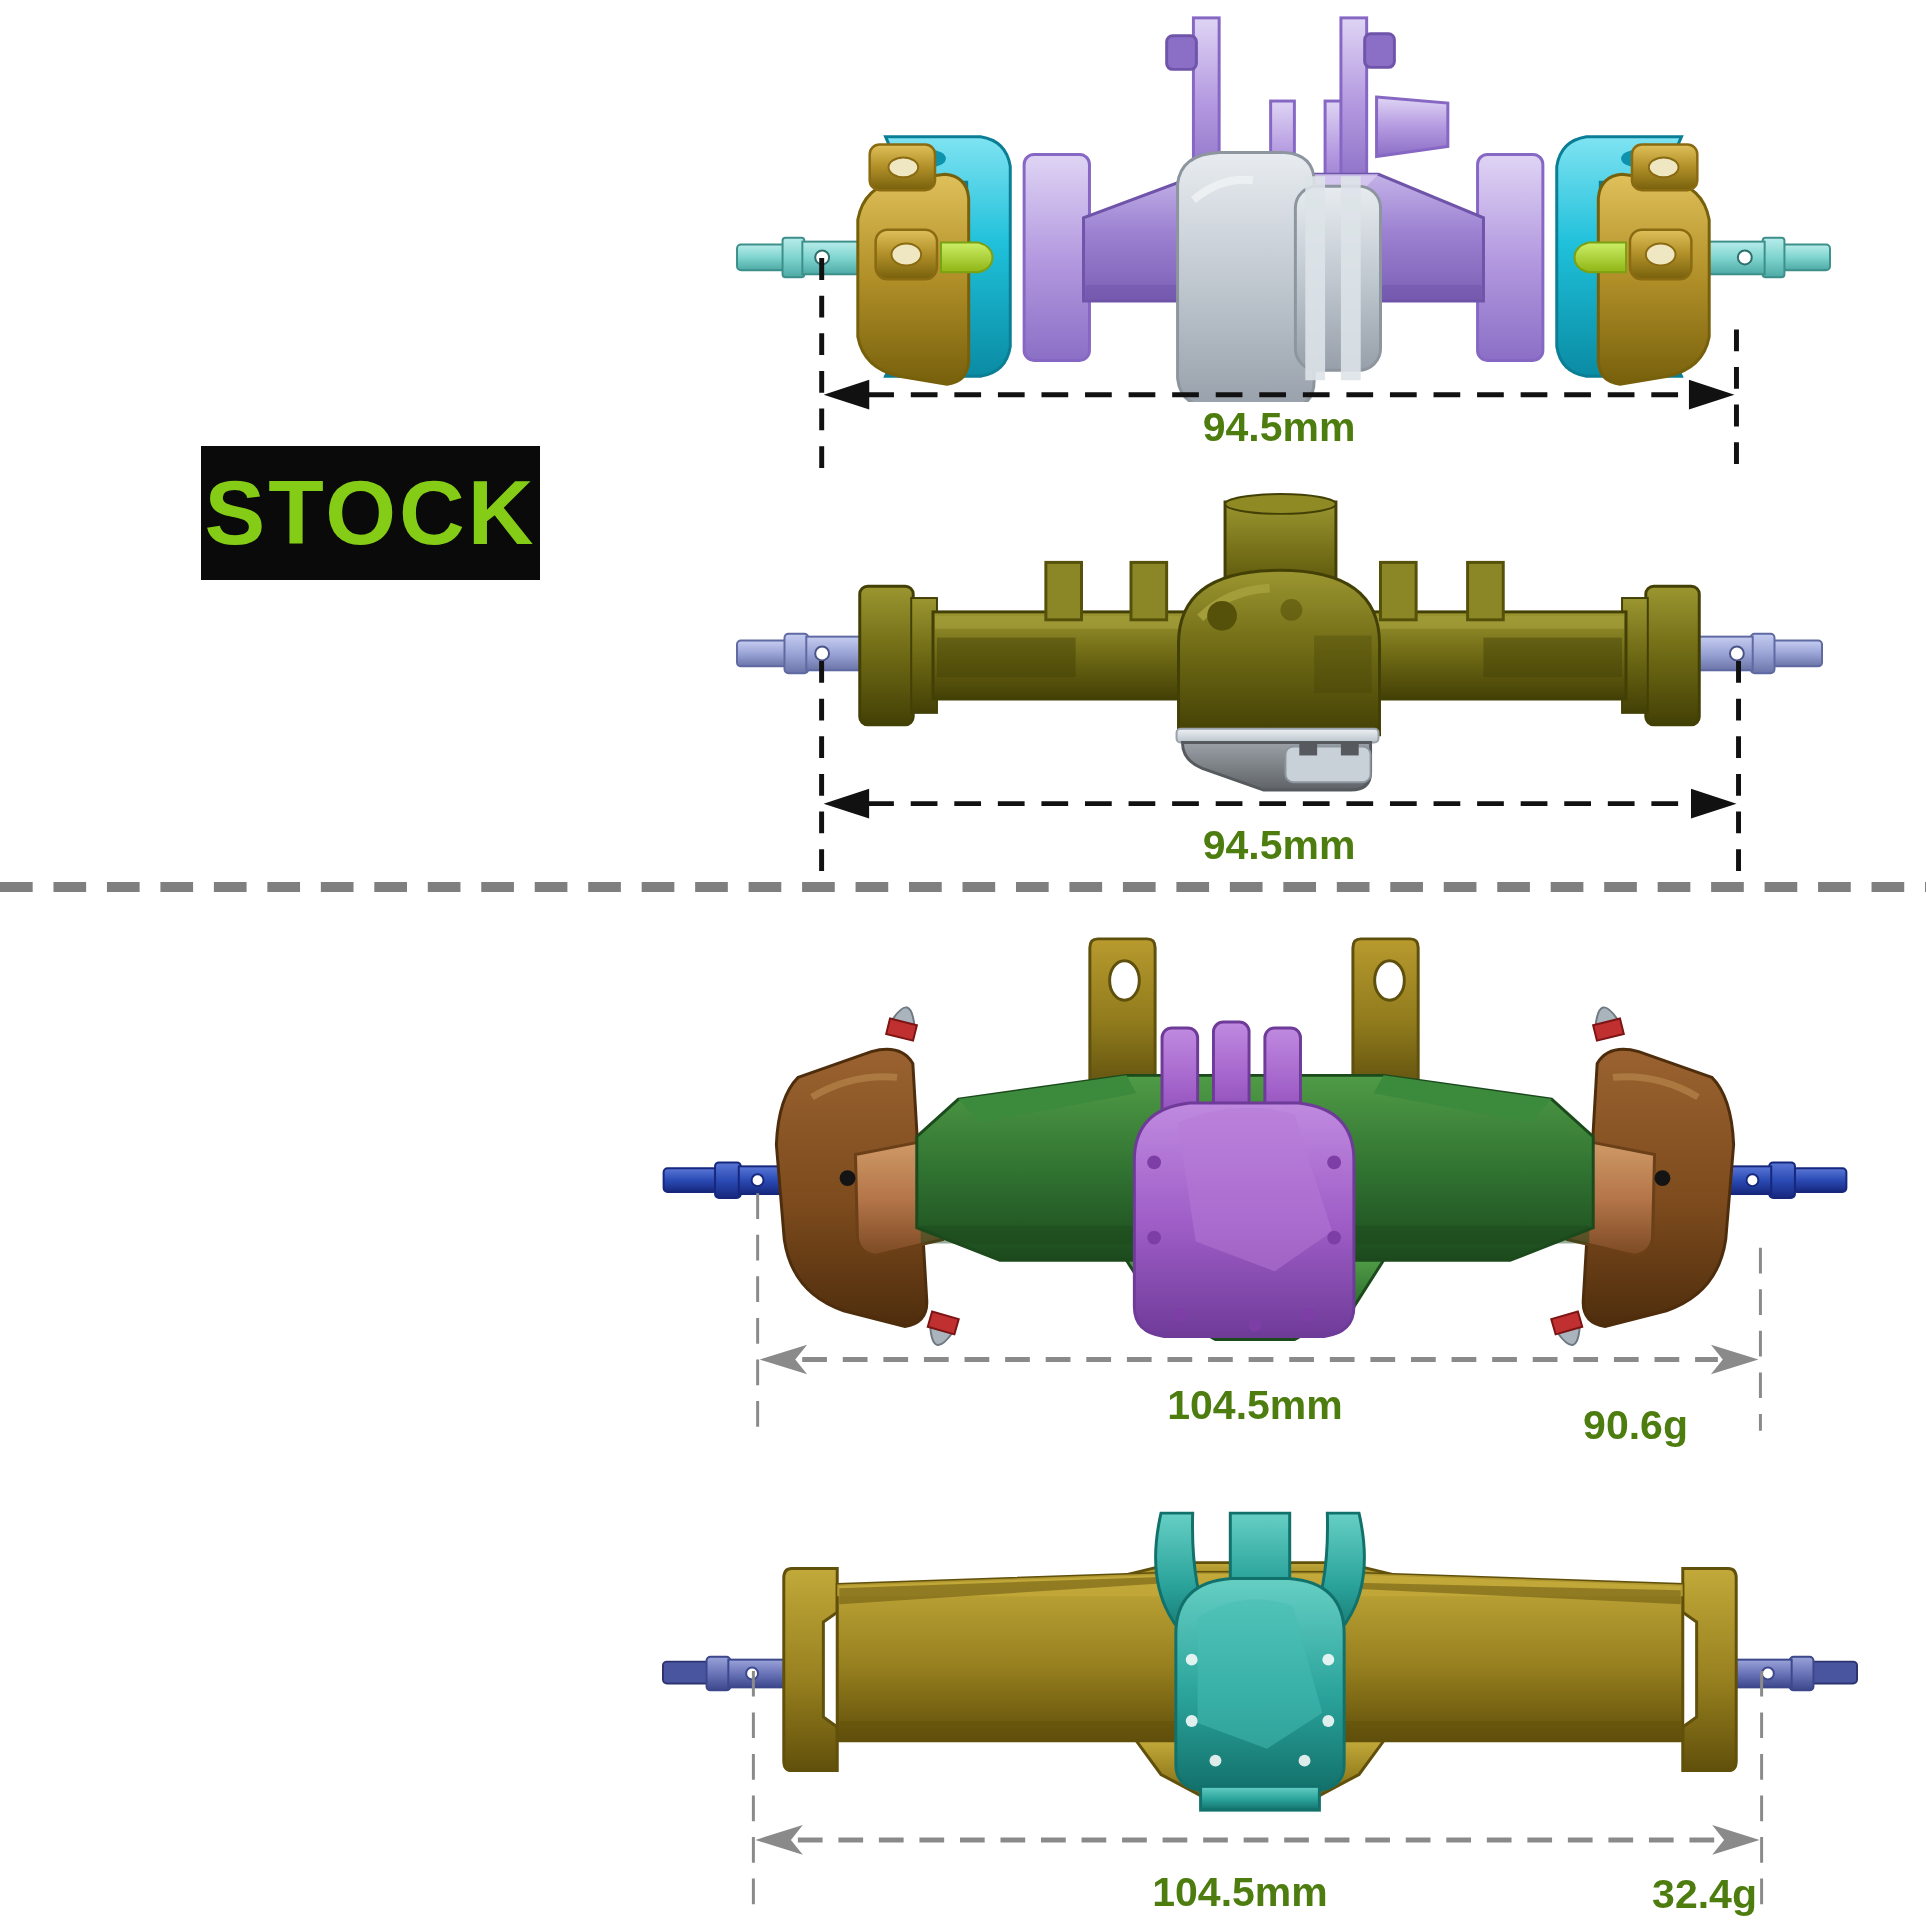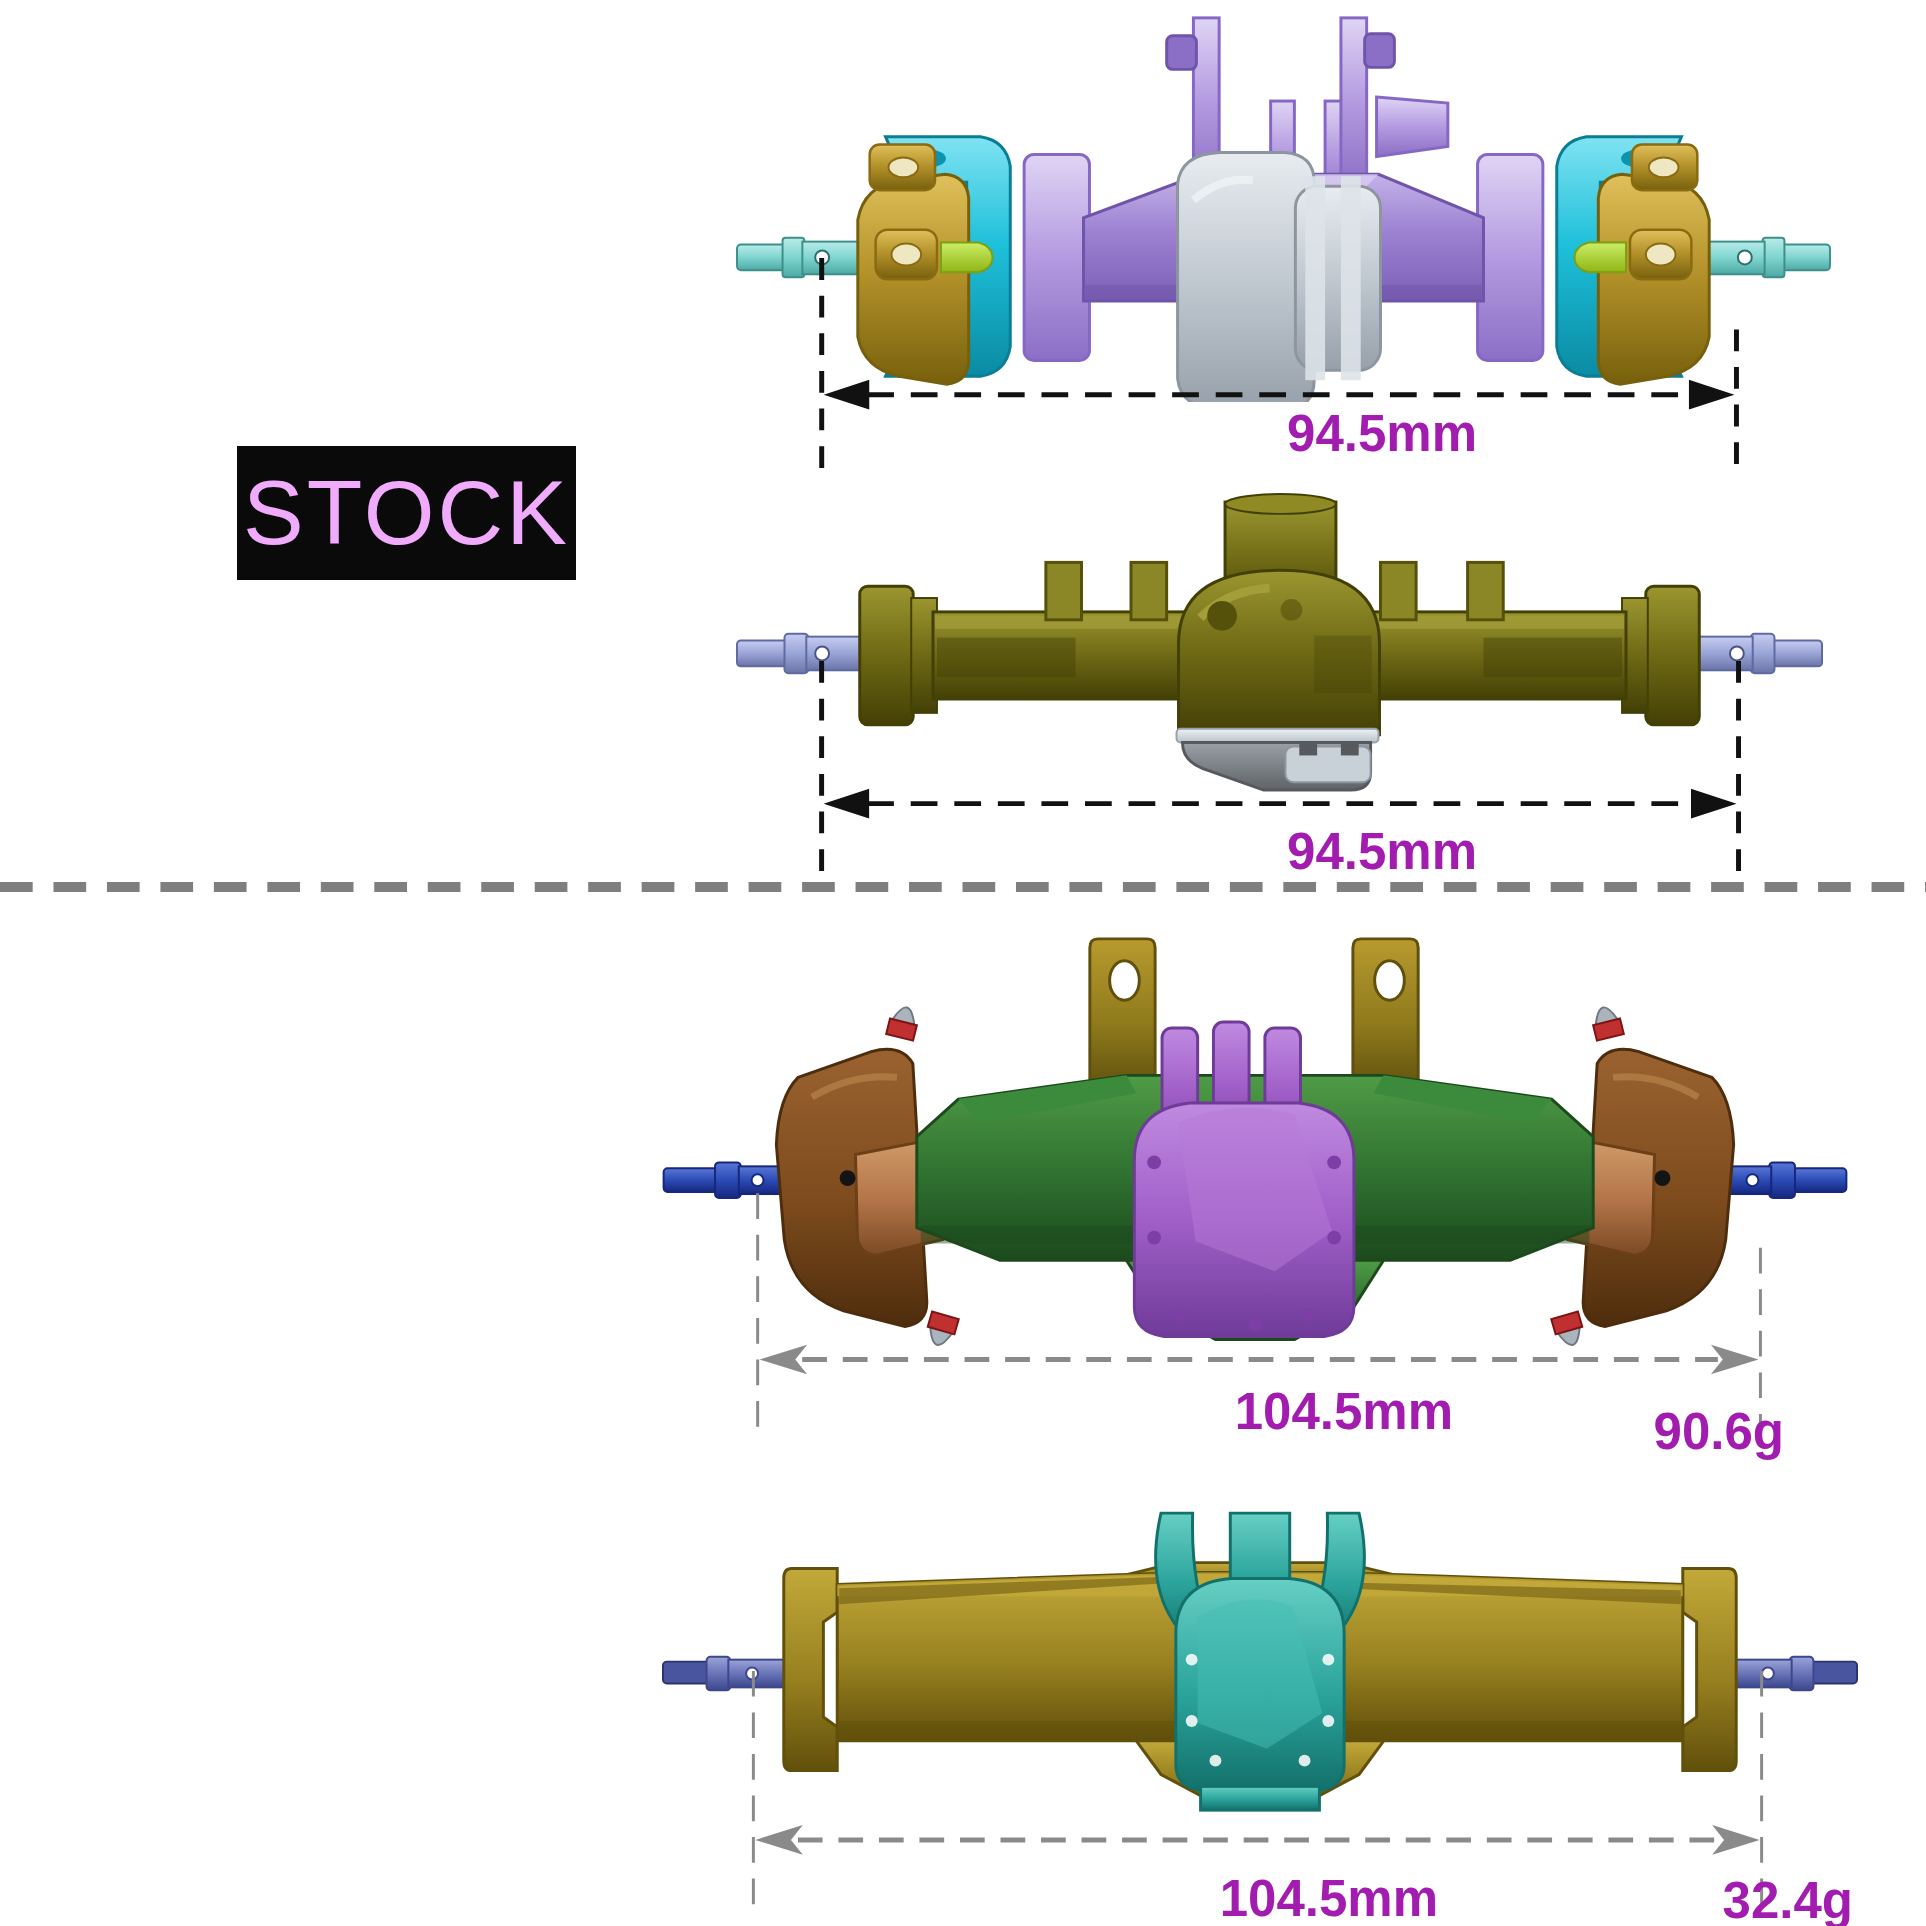--- a/index.html
+++ b/index.html
@@ -3,26 +3,26 @@
 <meta charset="utf-8">
 <style>
   html,body{margin:0;padding:0;background:#ffffff;}
   .canvas{
     position:relative;width:1927px;height:1927px;background:#ffffff;overflow:hidden;
     font-family:"Liberation Sans", sans-serif;
   }
   .abs{position:absolute;}
   .brand-label{
     display:flex;align-items:center;justify-content:center;
-    background:#0a0a0a;color:#f0abfc;font-weight:normal;
-    font-size:91px;letter-spacing:3px;margin-left:36px;
+    background:#0a0a0a;color:#84cc16;font-weight:bold;
+    font-size:91px;letter-spacing:3px;
   }
   .dim-text{
-    position:absolute;color:#a21caf;font-weight:bold;font-size:51px;
-    text-align:right;white-space:nowrap;
+    position:absolute;color:#4d7c0f;font-weight:bold;font-size:41px;
+    text-align:center;white-space:nowrap;
   }
   svg{display:block;}
 </style>
 </head>
 <body>
 
 <div class="canvas">
 
   <svg class="abs" style="left:735px;top:6px;" width="1097" height="396" viewBox="0 0 1108 400">
     <defs>

